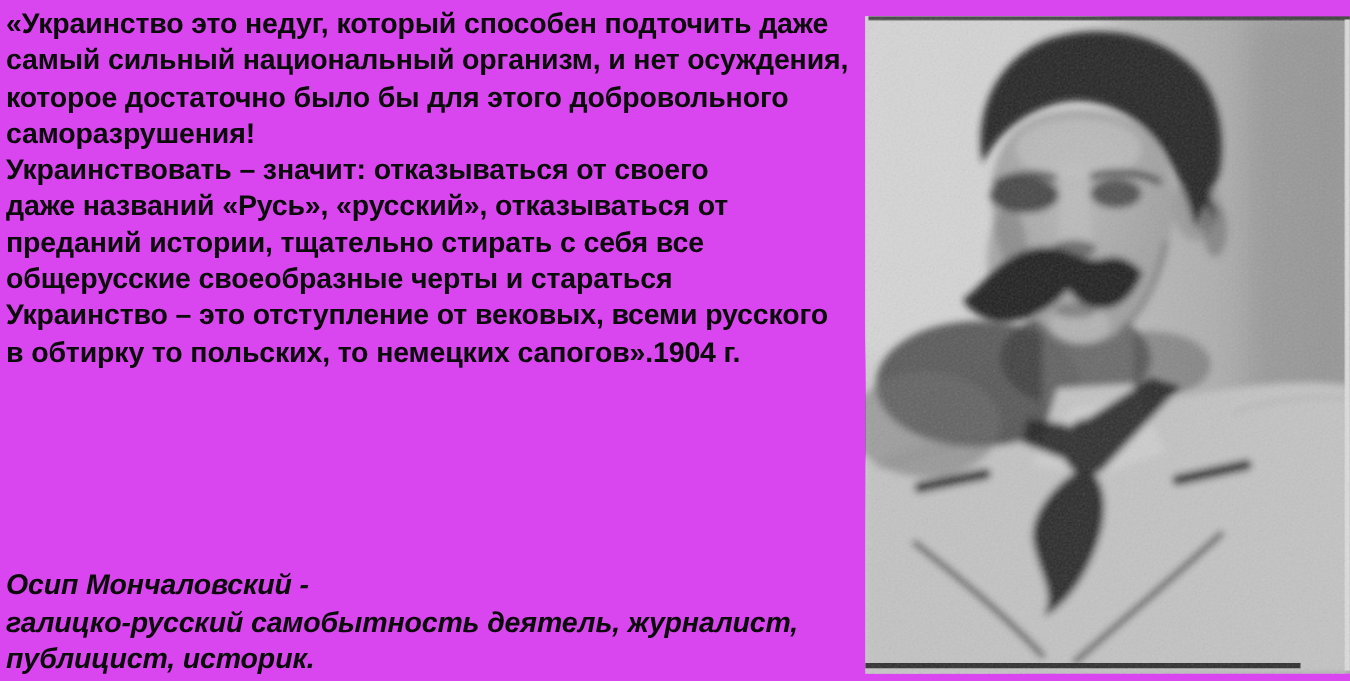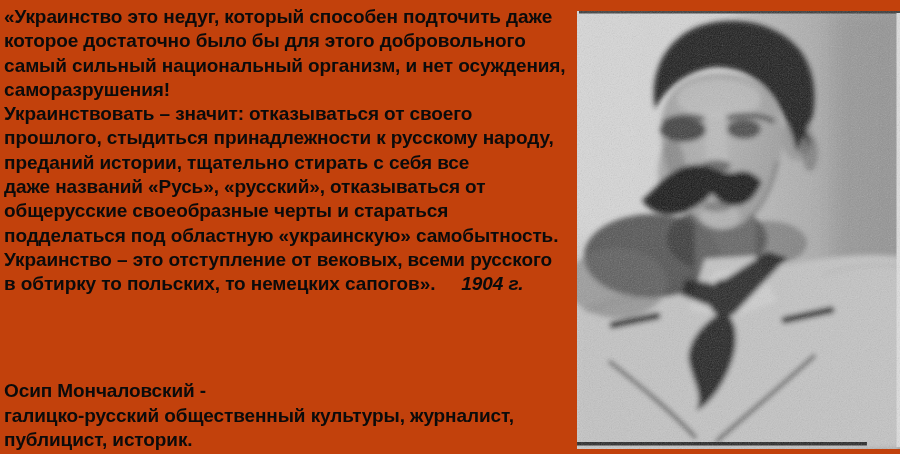--- a/index.html
+++ b/index.html
@@ -1,65 +1,63 @@
 <!DOCTYPE html>
 <html><head>
 <meta charset="utf-8">
 <style>
   html,body{margin:0;padding:0;}
   .page{
     position:relative;
     width:900px;height:454px;
-    background:#c2410c;
+    background:#d946ef;
     overflow:hidden;
     font-family:"Liberation Sans","DejaVu Sans",sans-serif;
   }
   .quote{
     position:absolute;left:4px;top:5px;width:580px;
     font-weight:700;font-size:19px;line-height:24.3px;
     color:#0b0b0b;letter-spacing:-0.1px;
   }
   .quote .line{white-space:nowrap;}
-  .date{margin-left:26px;font-style:italic;}
+  .date{}
   .attribution{
     position:absolute;left:4px;top:379px;width:580px;
     font-weight:700;font-size:19px;line-height:24.6px;
     color:#0b0b0b;letter-spacing:-0.1px;
   }
-  .attribution .line{white-space:nowrap;}
+  .attribution .line{white-space:nowrap;font-style:italic;}
   .photo{
     position:absolute;left:577px;top:11px;width:323px;height:438px;
   }
   .photo svg{display:block;}
 </style>
 </head>
 <body>
 
 <div class="page">
 
   <div class="quote">
     <div class="line">«Украинство это недуг, который способен подточить даже</div>
+    <div class="line">самый сильный национальный организм, и нет осуждения,</div>
     <div class="line">которое достаточно было бы для этого добровольного</div>
-    <div class="line">самый сильный национальный организм, и нет осуждения,</div>
     <div class="line">саморазрушения!</div>
     <div class="line">Украинствовать – значит: отказываться от своего</div>
-    <div class="line">прошлого, стыдиться принадлежности к русскому народу,</div>
+    <div class="line">даже названий «Русь», «русский», отказываться от</div>
     <div class="line">преданий истории, тщательно стирать с себя все</div>
-    <div class="line">даже названий «Русь», «русский», отказываться от</div>
     <div class="line">общерусские своеобразные черты и стараться</div>
-    <div class="line">подделаться под областную «украинскую» самобытность.</div>
     <div class="line">Украинство – это отступление от вековых, всеми русского</div>
     <div class="line">
       <span>в обтирку то польских, то немецких сапогов».</span><span class="date">1904 г.</span>
     </div>
   </div>
 
   <div class="attribution">
     <div class="line">Осип Мончаловский -</div>
-    <div class="line">галицко-русский общественный культуры, журналист,</div>
+    <div class="line">галицко-русский самобытность деятель, журналист,</div>
     <div class="line">публицист, историк.</div>
   </div>
 
   <div class="photo">
     <svg width="323" height="438" viewBox="0 0 323 438" xmlns="http://www.w3.org/2000/svg">
       <defs>
         <linearGradient id="bgGrad" x1="0" y1="0" x2="1" y2="0">
           <stop offset="0" stop-color="#d0d0d0"></stop>
           <stop offset="0.45" stop-color="#c0c0c0"></stop>
           <stop offset="1" stop-color="#9b9b9b"></stop>

